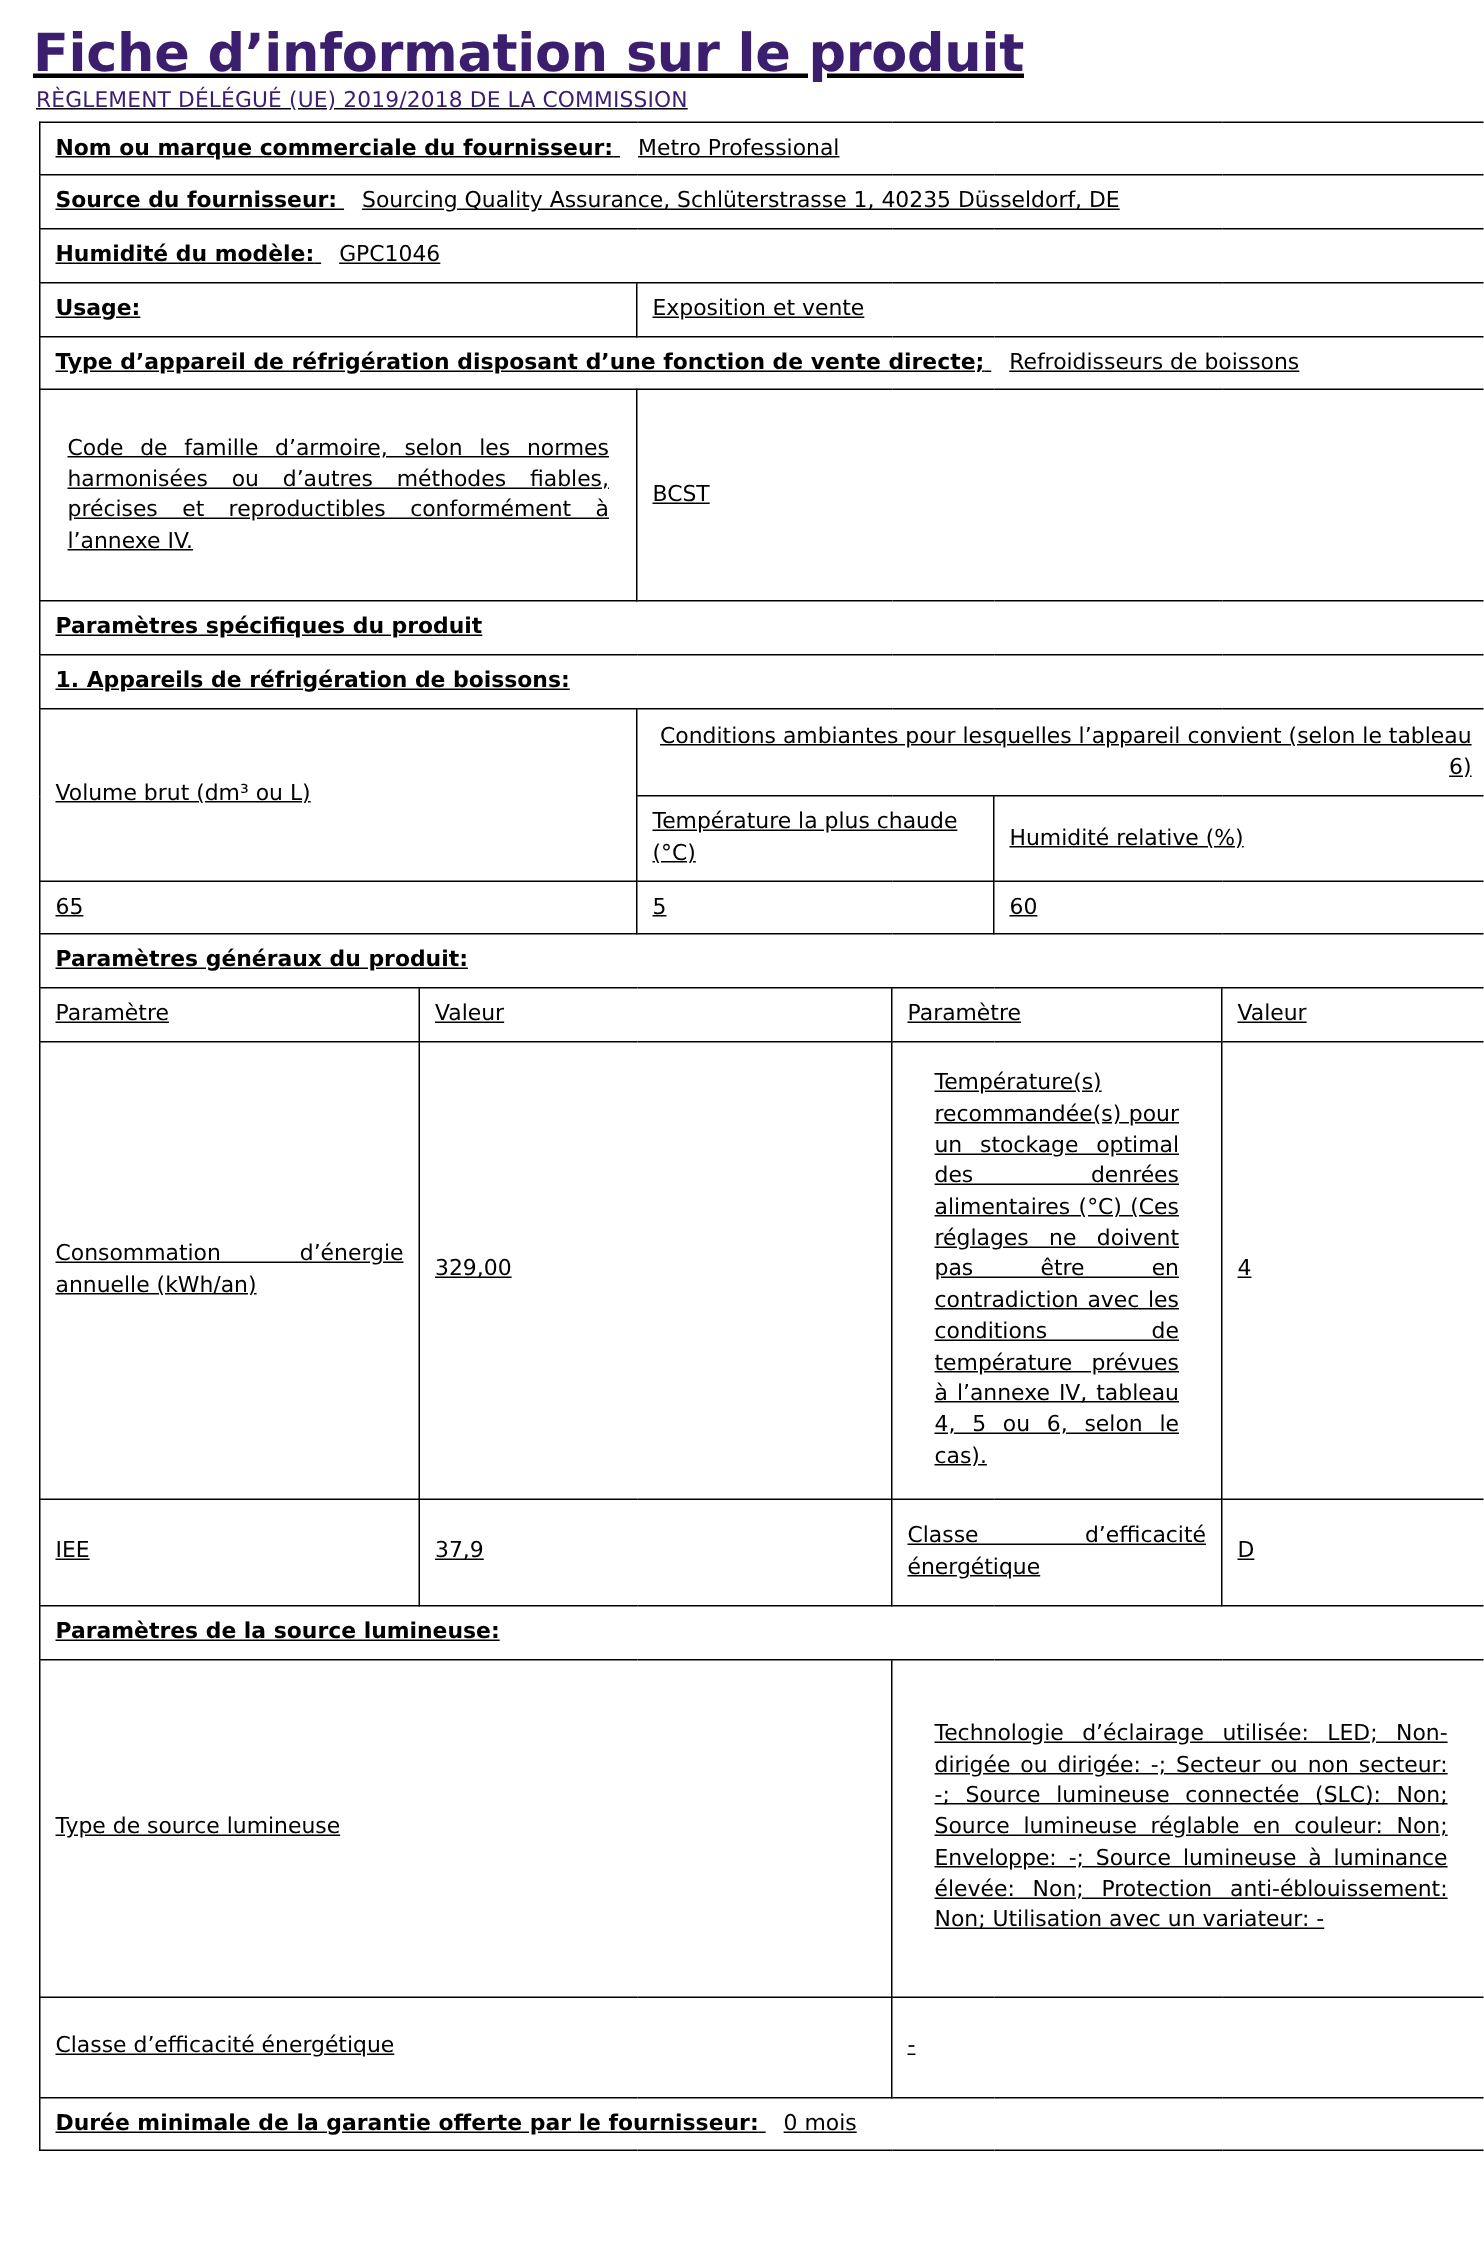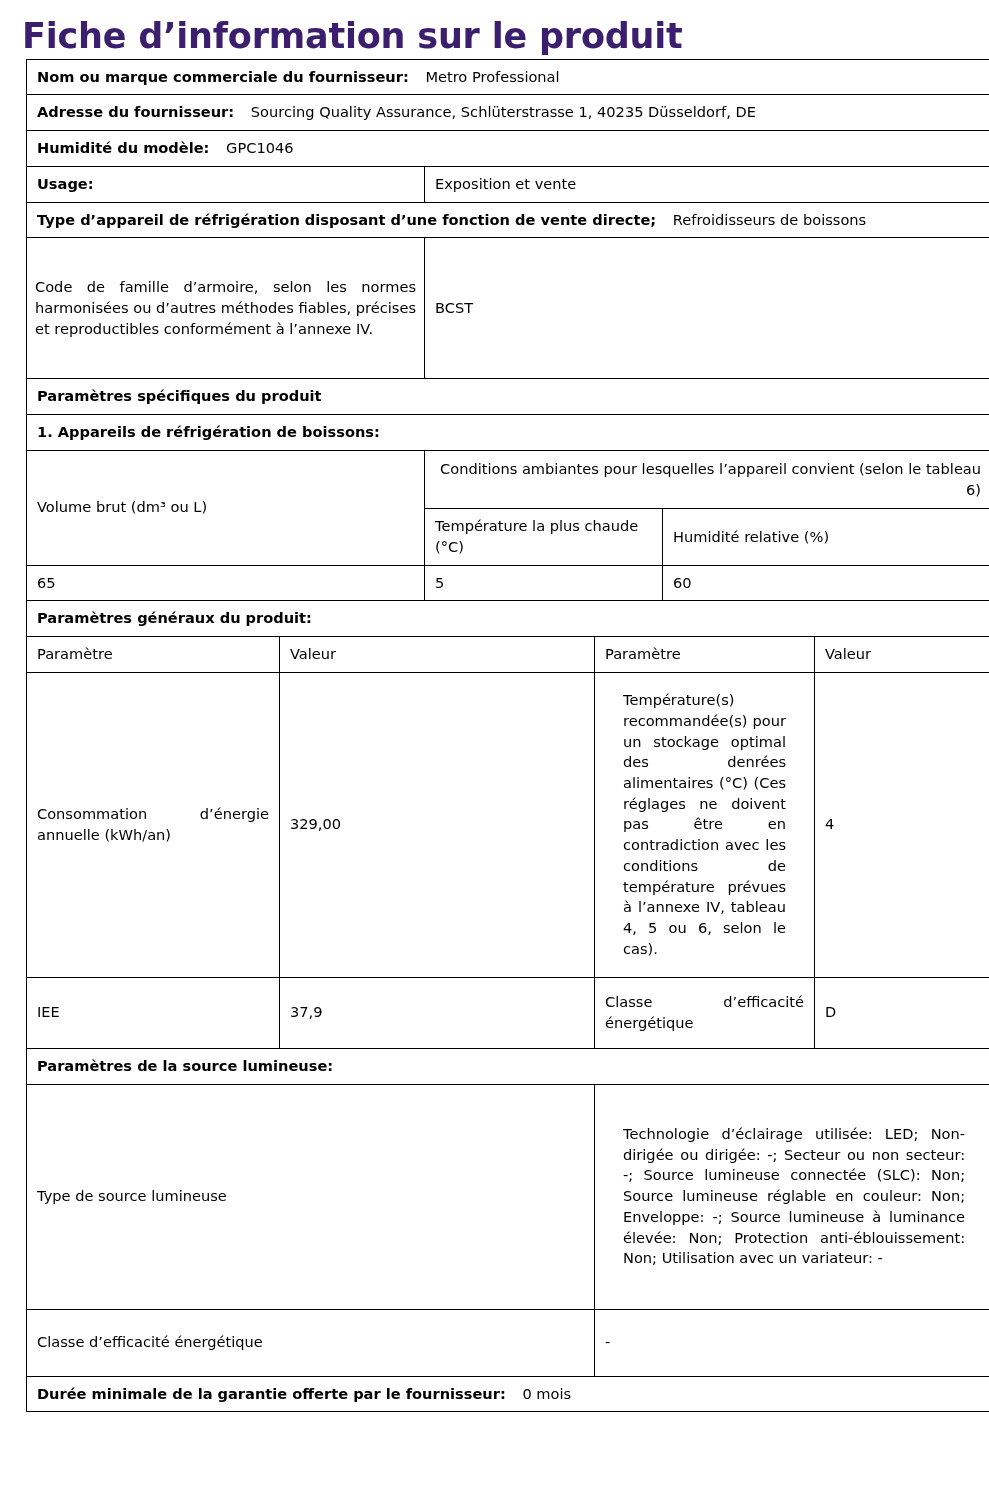--- a/index.html
+++ b/index.html
@@ -10,20 +10,21 @@
   body {
     font-family: "DejaVu Sans", sans-serif;
     color: #000000;
   }
   .page {
     width: 916px;
     min-height: 1500px;
     box-sizing: border-box;
     padding: 10px 10px 0 10px;
     position: relative;
+    text-decoration: underline;
   }
   .title {
     font-family: "DejaVu Sans", sans-serif;
     font-size: 35px;
     font-weight: bold;
     color: #3b1e6e;
     letter-spacing: -0.2px;
     margin: 8px 0 4px 12px;
     line-height: 1.05;
   }
@@ -52,20 +53,21 @@
   .pad-lg { padding-top: 11px; padding-bottom: 11px; }
   .tall { height: 120px; }
   .small-gap { padding-left: 12px; }
 </style>
 </head>
 <body>
 
 <div class="page">
 
   <div class="title">Fiche d’information sur le produit</div>
+  <div class="subtitle">RÈGLEMENT DÉLÉGUÉ (UE) 2019/2018 DE LA COMMISSION</div>
 
   <table class="doc">
     <colgroup>
       <col style="width:253px">
       <col style="width:145px">
       <col style="width:170px">
       <col style="width:68px">
       <col style="width:152px">
       <col style="width:179px">
     </colgroup>
@@ -73,21 +75,21 @@
     <tbody>
         <tr>
       <td colspan="6" class="pad-lg">
         <span class="b">Nom ou marque commerciale du fournisseur:</span>
         <span class="small-gap">Metro Professional</span>
       </td>
     </tr>
 
     <tr>
       <td colspan="6" class="pad-lg">
-        <span class="b">Adresse du fournisseur:</span>
+        <span class="b">Source du fournisseur:</span>
         <span class="small-gap">Sourcing Quality Assurance, Schlüterstrasse 1, 40235 Düsseldorf, DE</span>
       </td>
     </tr>
 
     <tr>
       <td colspan="6" class="pad-lg">
         <span class="b">Humidité du modèle:</span>
         <span class="small-gap">GPC1046</span>
       </td>
     </tr>
@@ -98,21 +100,21 @@
     </tr>
 
     <tr>
       <td colspan="6" class="pad-lg">
         <span class="b">Type d’appareil de réfrigération disposant d’une fonction de vente directe;</span>
         <span class="small-gap">Refroidisseurs de boissons</span>
       </td>
     </tr>
 
     <tr>
-      <td colspan="2" class="just tall" style="padding:10px 8px;">Code de famille d’armoire, selon les normes harmonisées ou d’autres méthodes fiables, précises et reproductibles conformément à l’annexe IV.</td>
+      <td colspan="2" class="just tall" style="padding:10px 18px;">Code de famille d’armoire, selon les normes harmonisées ou d’autres méthodes fiables, précises et reproductibles conformément à l’annexe IV.</td>
       <td colspan="4">BCST</td>
     </tr>
 
     <tr>
       <td colspan="6" class="b pad-lg">Paramètres spécifiques du produit</td>
     </tr>
 
     <tr>
       <td colspan="6" class="b pad-lg">1. Appareils de réfrigération de boissons:</td>
     </tr>

